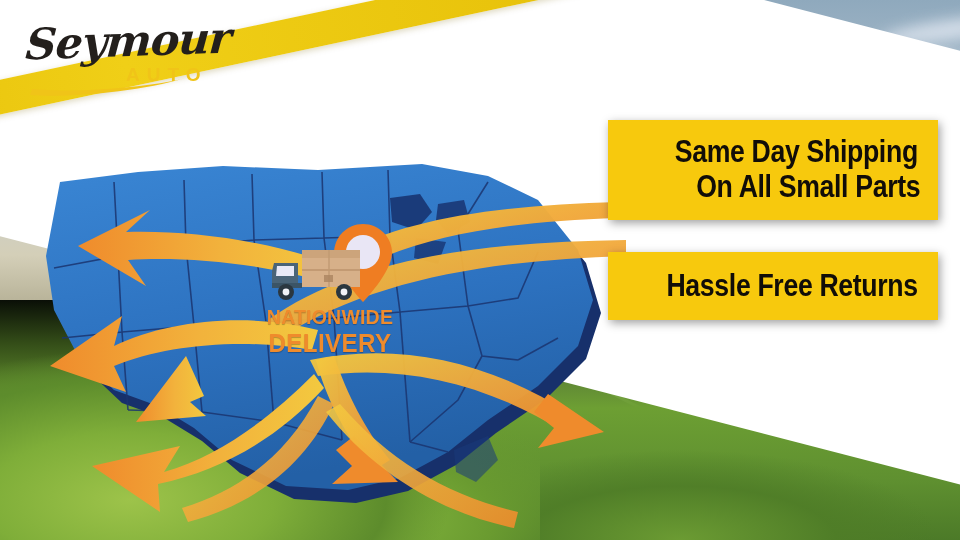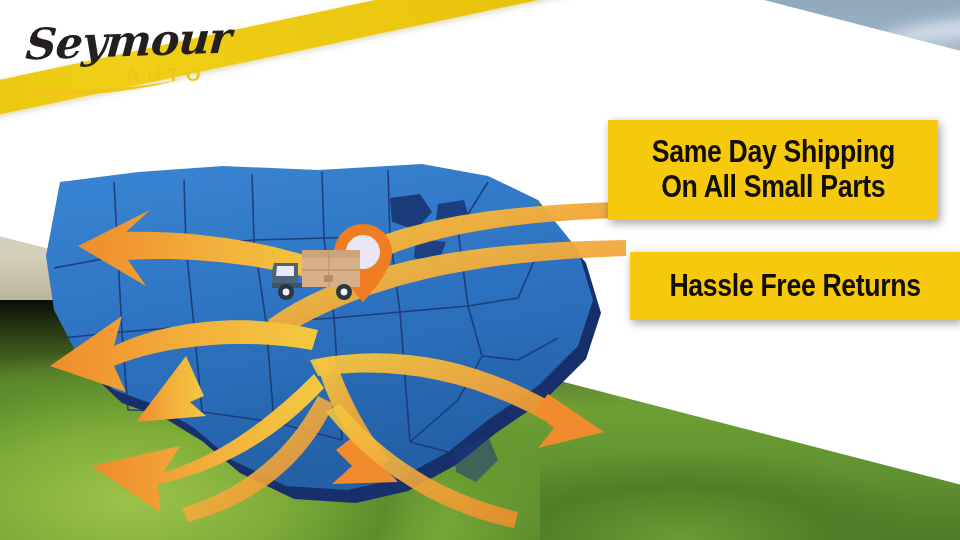--- a/index.html
+++ b/index.html
@@ -167,36 +167,36 @@
     font-weight:700;font-size:26px;color:#ef8b2c;
     letter-spacing:.4px;margin-top:3px;transform:scaleX(.93);
     text-shadow:0 1px 1px rgba(0,0,0,.25);
   }
 
   
   .banner{
     position:absolute;
     background:#f7c90d;
     display:flex;flex-direction:column;
-    align-items:center;justify-content:center;
+    align-items:flex-end;justify-content:center;
     box-shadow:2px 3px 9px rgba(0,0,0,.38);
   }
   .banner .ln{
     display:block;
     color:#110d08;
     font-family:"Liberation Sans",sans-serif;
     font-weight:700;
     font-size:31px;
     line-height:1.12;
     letter-spacing:-.4px;
     transform:scaleX(.86);
     white-space:nowrap;
   }
   #banner1{left:608px;top:120px;width:330px;height:100px;}
-  #banner2{left:608px;top:252px;width:330px;height:68px;margin-left:22px;}
+  #banner2{left:608px;top:252px;width:330px;height:68px;}
   #banner3{left:604px;top:356px;width:336px;height:102px;}
 </style>
 </head>
 <body>
 
 <div id="stage">
 
   <div class="bg">
     <div class="sky"></div>
     <div class="cloud c1"></div>
@@ -409,20 +409,24 @@
     <path d="M6 16 L30 16 L30 40 L4 40 L4 24 Z" fill="#4a6478"></path>
     <path d="M9 19 L26 19 L26 29 L8 29 Z" fill="#e8e9f7"></path>
     <rect x="4" y="36" width="30" height="5" fill="#3b5466"></rect>
 
     <circle cx="18" cy="45" r="8" fill="#2b3740"></circle>
     <circle cx="18" cy="45" r="3.4" fill="#f2f3f7"></circle>
     <circle cx="76" cy="45" r="8" fill="#2b3740"></circle>
     <circle cx="76" cy="45" r="3.4" fill="#f2f3f7"></circle>
   </svg>
 
+  <div class="nw-text">
+    <span class="nw1">NATIONWIDE</span>
+    <span class="nw2">DELIVERY</span>
+  </div>
 
   <div class="banner" id="banner1">
     <span class="ln">Same Day Shipping</span>
     <span class="ln">On All Small Parts</span>
   </div>
 
   <div class="banner" id="banner2">
     <span class="ln">Hassle Free Returns</span>
   </div>
 

